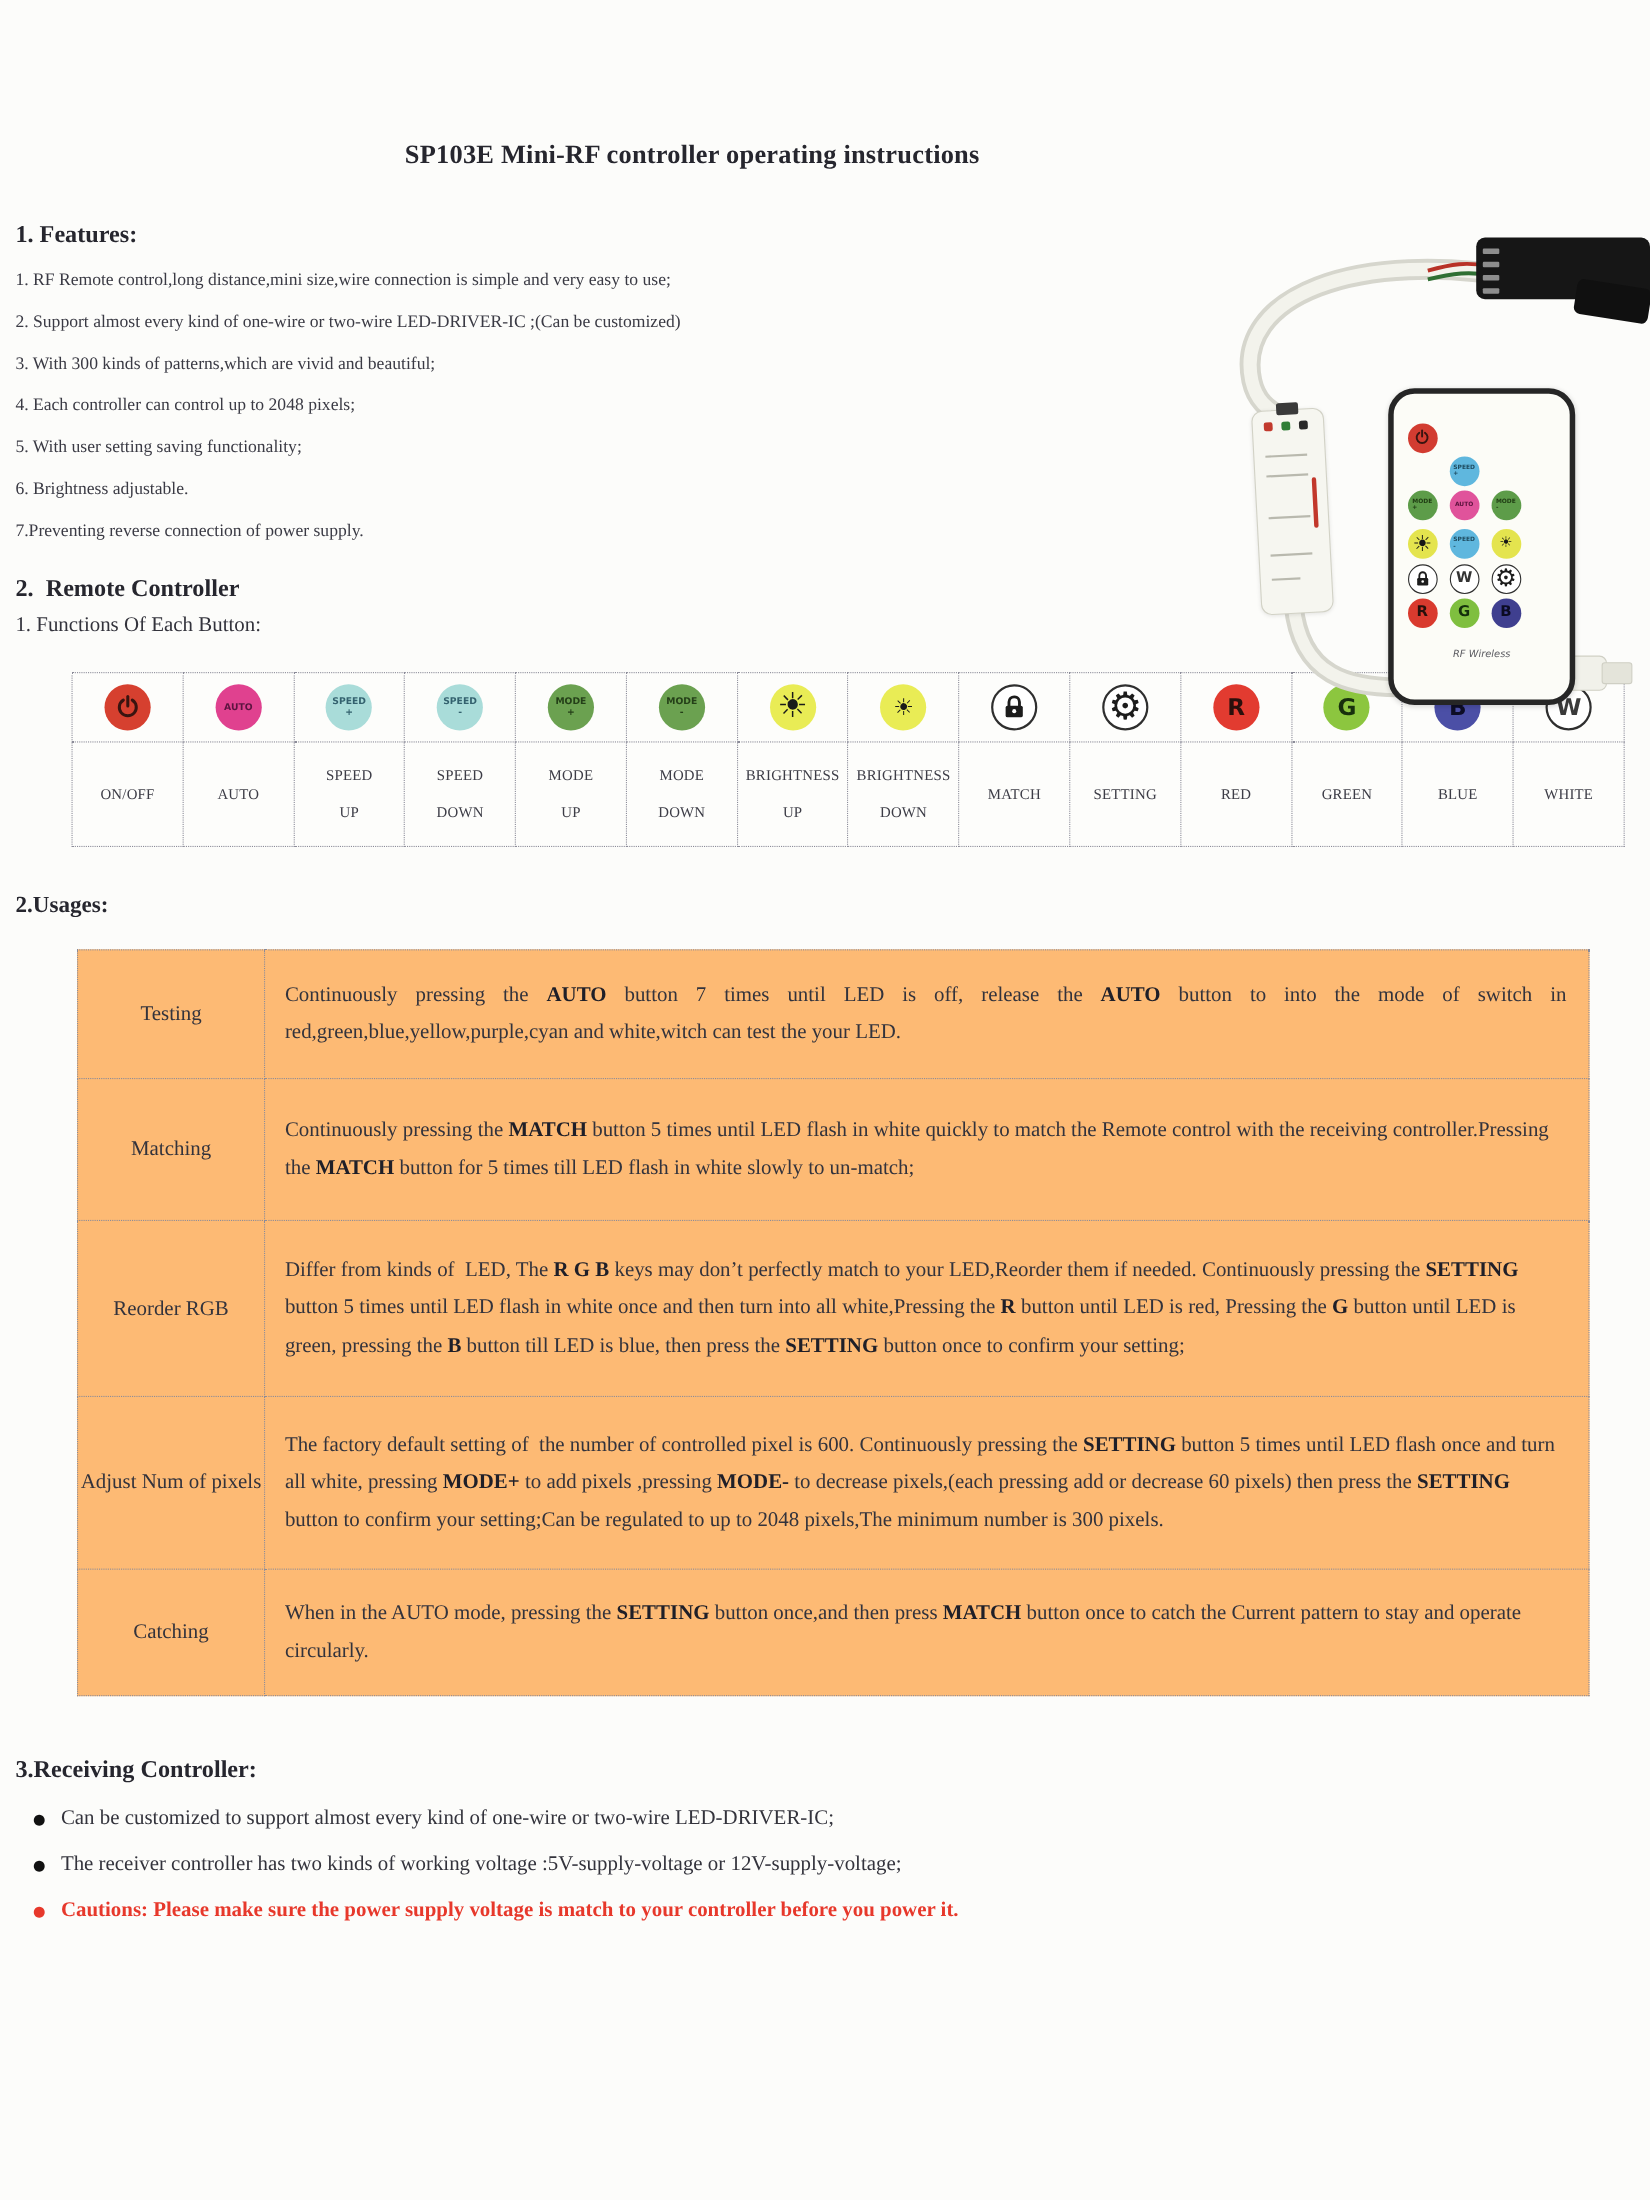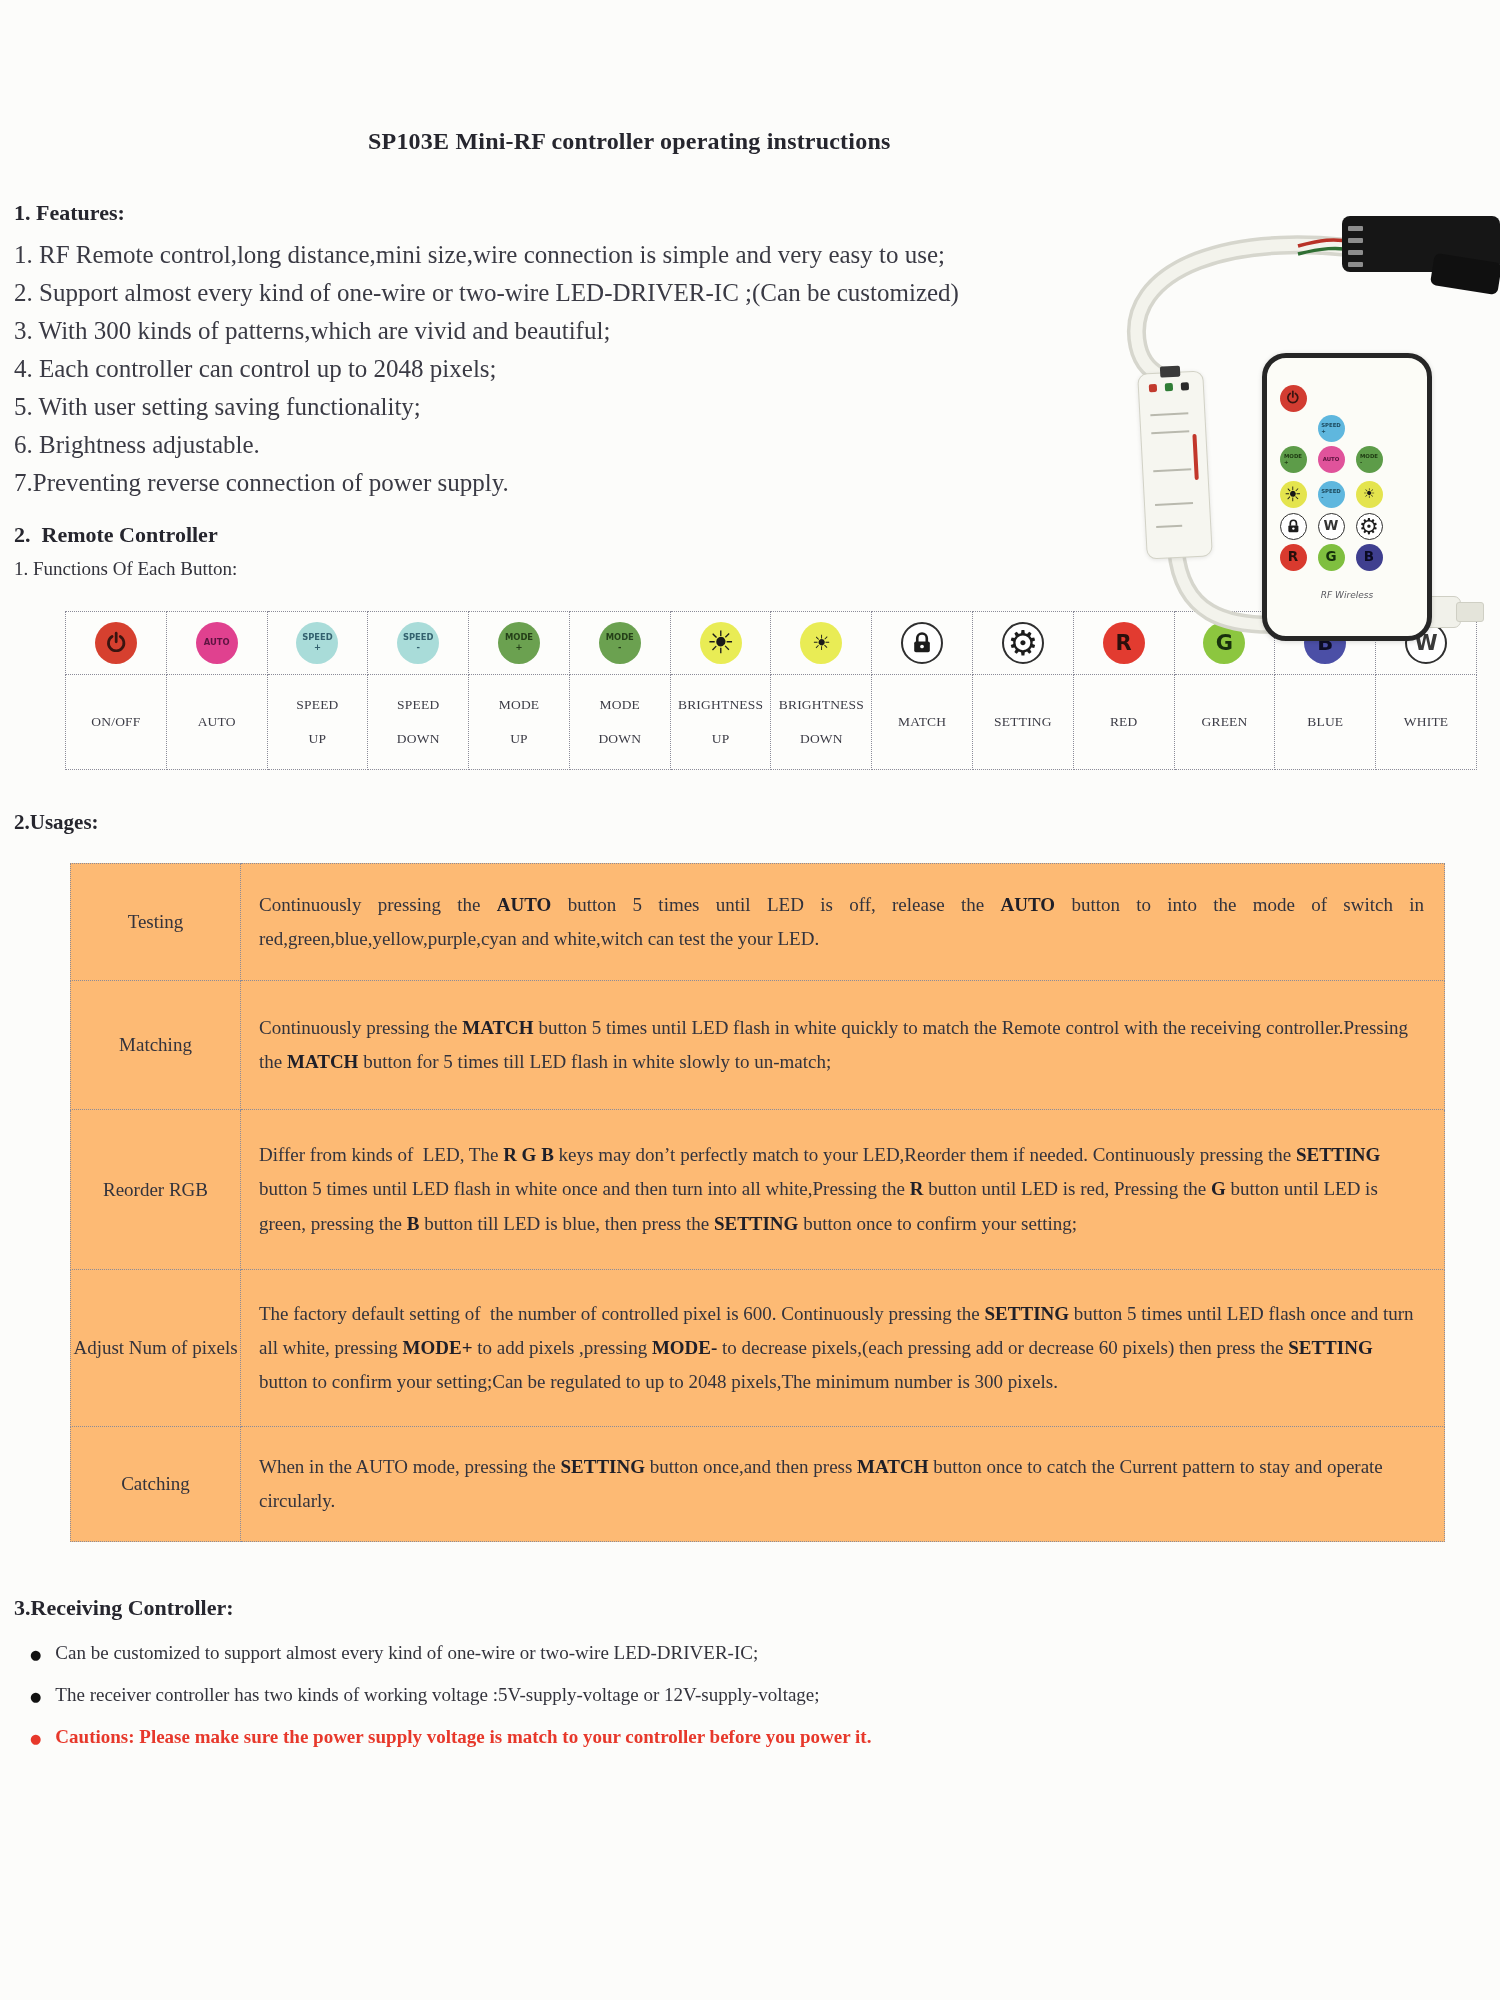--- a/index.html
+++ b/index.html
@@ -4,21 +4,21 @@
 <style>
   html,body{margin:0;padding:0;}
   body{width:1500px;height:2000px;position:relative;background:#fcfcfa;overflow:hidden;
        font-family:"Liberation Serif","DejaVu Serif",serif;color:#33333c;}
   .page{position:relative;width:1500px;height:2000px;padding:0 0 0 14px;box-sizing:border-box;}
 
   .doc-title{margin:128px 0 0 354px;font-size:24px;font-weight:bold;color:#26262e;width:fit-content;letter-spacing:.2px;text-align:right;}
 
   .sec-heading{font-size:22px;font-weight:bold;color:#26262e;line-height:28px;}
   .features-h{margin-top:44px;}
-  .feature-item{font-size:25px;line-height:21px;margin-top:17px;color:#3a3a44;}
+  .feature-item{font-size:16px;line-height:21px;margin-top:17px;color:#3a3a44;}
   .features-wrap{margin-top:0;}
   .remote-h{margin-top:28px;}
   .sub-heading{font-size:19px;margin-top:9px;color:#33333c;}
 
   
   .btn-table{border-collapse:collapse;table-layout:fixed;width:1412px;margin:31px 0 0 51px;background:#fdfdfb;}
   .btn-table td{border:1px dotted #8b8b98;text-align:center;vertical-align:middle;padding:0;}
   .bt-icon-cell{height:62px;}
   .bt-label-cell{height:94px;font-size:13.5px;letter-spacing:.2px;color:#3c3c46;white-space:nowrap;}
   .bt-label-cell div{line-height:1.4;}
@@ -333,21 +333,21 @@
           </td>
         </tr>
     </tbody>
   </table>
 
   <div class="sec-heading usages-h">2.Usages:</div>
   <table class="usage-table">
     <tbody>
         <tr>
           <td class="u-name">Testing</td>
-          <td class="u-desc"><span>Continuously pressing the </span><b>AUTO</b><span> button 5 times until LED is off, release the </span><b>AUTO</b><span> button to into the mode of switch in red,green,blue,yellow,purple,cyan and white,witch can test the your LED.</span></td>
+          <td class="u-desc"><span>Continuously pressing the </span><b>AUTO</b><span> button 7 times until LED is off, release the </span><b>AUTO</b><span> button to into the mode of switch in red,green,blue,yellow,purple,cyan and white,witch can test the your LED.</span></td>
         </tr>
         <tr>
           <td class="u-name">Matching</td>
           <td class="u-desc"><span>Continuously pressing the </span><b>MATCH</b><span> button 5 times until LED flash in white quickly to match the Remote control with the receiving controller.Pressing the </span><b>MATCH</b><span> button for 5 times till LED flash in white slowly to un-match;</span></td>
         </tr>
         <tr>
           <td class="u-name">Reorder RGB</td>
           <td class="u-desc"><span>Differ from kinds of&nbsp; LED, The </span><b>R G B</b><span> keys may don’t perfectly match to your LED,Reorder them if needed. Continuously pressing the </span><b>SETTING</b><span> button 5 times until LED flash in white once and then turn into all white,Pressing the </span><b>R</b><span> button until LED is red, Pressing the </span><b>G</b><span> button until LED is green, pressing the </span><b>B</b><span> button till LED is blue, then press the </span><b>SETTING</b><span> button once to confirm your setting;</span></td>
         </tr>
         <tr>

